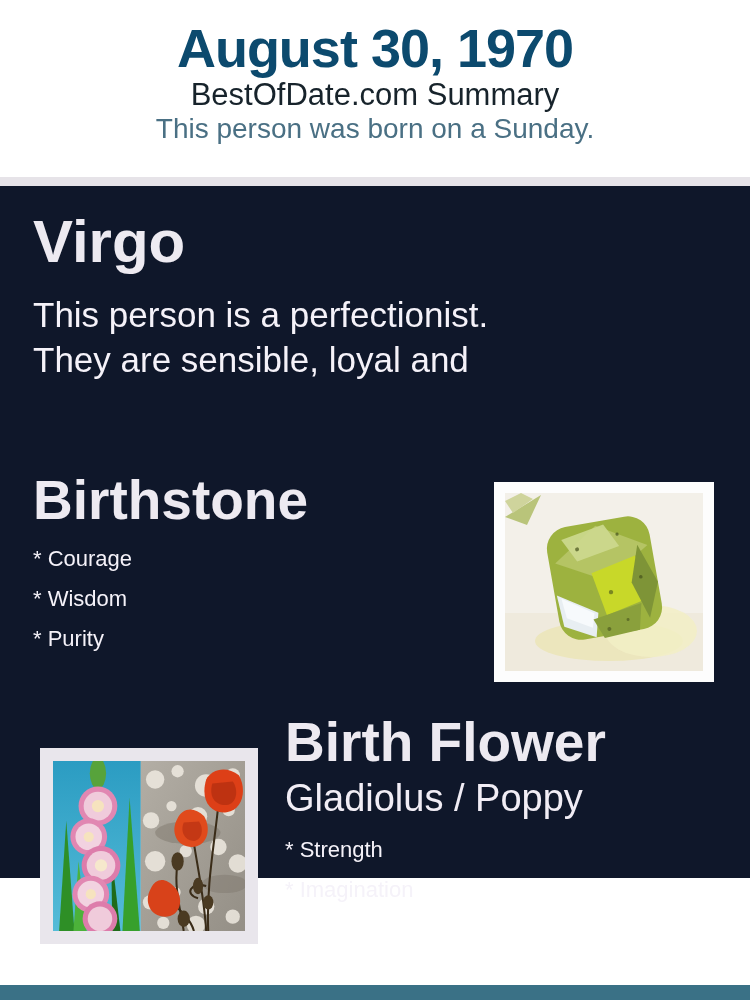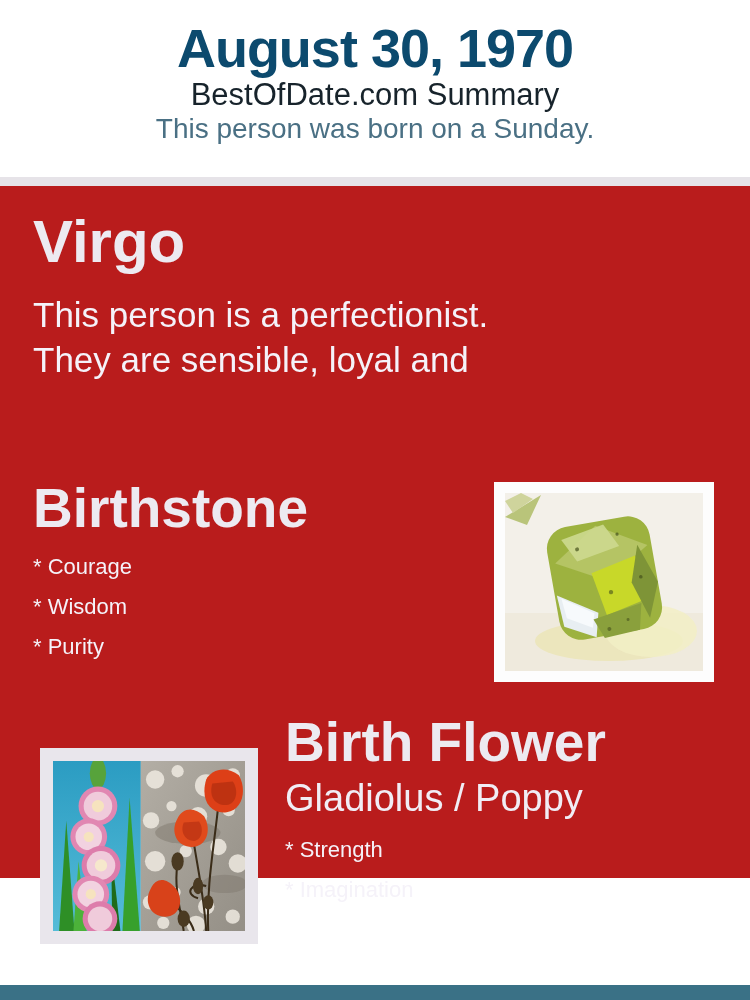--- a/index.html
+++ b/index.html
@@ -12,30 +12,30 @@
   .header{ position:absolute; top:0; left:0; width:750px; height:177px;
            background:#ffffff; text-align:center; }
   .date-title{ margin-top:20px; font-size:54px; font-weight:bold;
                color:#0c4a6e; line-height:1.05; letter-spacing:-1px; }
   .site-summary{ margin-top:0; font-size:31px; color:#17232b; }
   .born-day{ font-size:28px; color:#4a7084; }
   .divider{ position:absolute; top:177px; left:0; width:750px; height:9px;
             background:#e6e3e8; }
   
   .main{ position:absolute; top:186px; left:0; width:750px; height:692px;
-         background:#b91c1c; color:#f3f0f7; }
+         background:#0f172a; color:#f3f0f7; }
   .zodiac-name{ position:absolute; left:33px; top:26px; font-size:60px;
                 font-weight:bold; color:#edeaf1; line-height:1; }
   .zodiac-desc{ position:absolute; left:33px; top:106px; font-size:35px;
                 line-height:45px; color:#f5f2f9; }
   .section-heading{ font-size:55px; font-weight:bold; color:#edeaf1;
                     line-height:1.05; }
   .section-sub{ font-size:38px; color:#f1edf5; margin-top:4px; line-height:1.2; }
   .trait{ font-size:22px; color:#f5f2f9; margin-top:17px; line-height:1.05; }
-  .birthstone-block{ position:absolute; left:33px; top:294px; }
+  .birthstone-block{ position:absolute; left:33px; top:286px; }
   .birthstone-block .trait:first-of-type{ margin-top:22px; }
   .birthflower-block{ position:absolute; left:285px; top:528px; }
   .birthflower-block .trait:first-of-type{ margin-top:24px; }
   
   .figure{ position:absolute; background:#ffffff; }
   .peridot-figure{ left:494px; top:296px; width:220px; height:200px;
                    padding:11px; background:#fdfdfd; }
   .flower-figure{ left:40px; top:562px; width:218px; height:196px;
                   padding:13px; background:#e9e6ec; }
   .figure svg{ display:block; width:100%; height:100%; }

